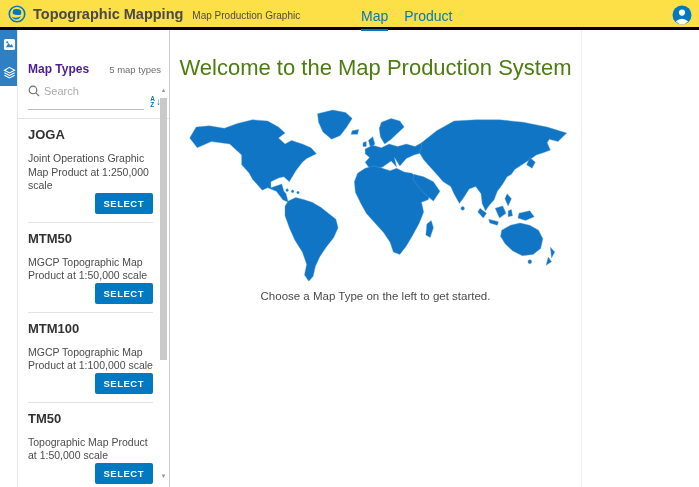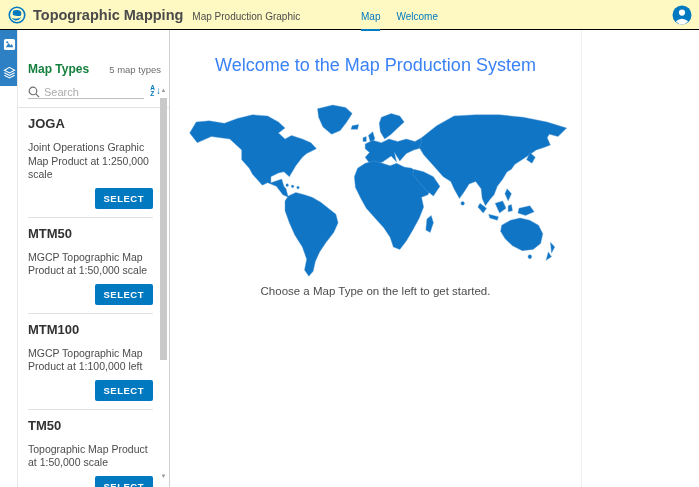--- a/index.html
+++ b/index.html
@@ -1,97 +1,97 @@
 <!DOCTYPE html>
 <html><head>
 <meta charset="utf-8">
 <style>
   * { margin:0; padding:0; box-sizing:border-box; }
   html,body { width:699px; height:487px; overflow:hidden; background:#fff;
     font-family:"Liberation Sans", sans-serif; color:#4c4c4c; }
 
   
   .header { height:30px; display:flex; align-items:center; position:relative;
-    background:#fef9c3; border-bottom:1px solid #000000; }
+    background:#fde047; border-bottom:3px solid #000000; }
   .logo { margin-left:8px; width:18px; height:18px; flex:none; }
   .app-title { margin-left:7px; font-size:14.5px; font-weight:600; color:#4a4a4a; white-space:nowrap; }
   .app-subtitle { margin-left:9px; margin-top:3px; font-size:10px; color:#4c4c4c; white-space:nowrap; }
   .tabs { position:absolute; left:361px; top:0; height:30px; display:flex; gap:16px; }
-  .tab { height:32px; display:flex; align-items:center; font-size:10px;
+  .tab { height:32px; display:flex; align-items:center; font-size:14px;
     color:#0079c1; cursor:pointer; position:relative; }
   .tab.active::after { content:""; position:absolute; left:0; right:0; bottom:1px;
     height:2px; background:#0079c1; }
   .avatar { position:absolute; right:7px; top:5px; width:20px; height:20px; cursor:pointer; }
 
   .app-body { display:flex; height:457px; }
 
   
   .action-strip { width:18px; flex:none; background:#fff; border-right:1px solid #e8e8e8; }
   .strip-blue { background:#2e80c4; }
   .strip-item { width:18px; height:28px; display:flex; align-items:center;
     justify-content:center; cursor:pointer; }
 
   
   .panel { width:152px; flex:none; position:relative; background:#fff;
     border-right:1px solid #cfcfcf; }
   .panel-header { display:flex; align-items:baseline; justify-content:space-between;
     padding:10px 8px 0 10px; }
-  .panel-title { font-size:12px; font-weight:700; color:#15803d; }
+  .panel-title { font-size:12px; font-weight:700; color:#4c1d95; }
   .panel-count { font-size:9.5px; color:#6e6e6e;margin-top:24px; }
   .search-row { display:flex; align-items:flex-end; margin:9px 8px 0 10px; }
   .search-field { flex:1; display:flex; align-items:center; gap:4px;
-    border-bottom:1px solid #bdbdbd; padding-bottom:0; }
+    border-bottom:1px solid #bdbdbd; padding-bottom:12px; }
   .search-field input { border:none; outline:none; width:90px; font-size:11px;
     font-family:"Liberation Sans", sans-serif; color:#4c4c4c; }
   .search-field input::placeholder { color:#ababab; }
   .sort-btn { margin-left:6px; display:flex; align-items:center; cursor:pointer;
     color:#0079c1; padding-bottom:2px; }
   .sort-letters { display:flex; flex-direction:column; font-size:6.5px; font-weight:700;
     line-height:6px; }
   .sort-arrow { font-size:10px; line-height:10px; margin-left:1px; }
   .panel-divider { border-top:1px solid #e3e3e3; margin-top:8px; }
   .cards { padding:0 16px 0 10px; }
   .card { padding:8px 0 8px; border-bottom:1px solid #e3e3e3; }
   .card.partial { border-bottom:none; }
   .card-title { font-size:13px; font-weight:700; color:#323232; }
   .card-desc { margin-top:10px; font-size:10.5px; line-height:13.5px; color:#4c4c4c; }
-  .card-btn-row { display:flex; justify-content:flex-end; margin-top:6px; }
+  .card-btn-row { display:flex; justify-content:flex-end; margin-top:0; }
   .card-btn { background:#0079c1; color:#fff; border:none; border-radius:2px;
     font-family:"Liberation Sans", sans-serif; font-size:9.5px; font-weight:700;
     letter-spacing:.5px; padding:5px 9px; cursor:pointer; }
 
   
   .scrollbar { position:absolute; right:1px; top:56px; width:9px; height:394px; }
   .scroll-caret { width:9px; height:8px; font-size:6px; color:#9a9a9a; text-align:center;
     line-height:8px; cursor:pointer; }
   .scroll-caret.down { position:absolute; bottom:0; }
   .scroll-thumb { width:7px; margin:4px auto 0; height:262px; background:#c9c9c9; cursor:pointer; }
 
   
   .main { flex:1; background:#fff; }
   .welcome { width:412px; height:100%; border-right:1px solid #f0f0f0; text-align:center; }
-  .welcome-title { padding-top:25px; font-size:18px; font-weight:400; color:#3b82f6; }
+  .welcome-title { padding-top:25px; font-size:22px; font-weight:400; color:#4d7c0f; }
   .map-wrap { margin-top:23px; }
   .instruction { font-size:11.5px; color:#4c4c4c; }
 </style>
 </head>
 <body>
 
 <div class="header">
   <svg class="logo" viewBox="0 0 20 20">
     <circle cx="10" cy="10" r="8.6" fill="none" stroke="#0079c1" stroke-width="1.8"></circle>
     <path d="M4,13 Q9,15.5 15,12.5 Q12,16.5 8,16.2 Q5.5,15.2 4,13 Z" fill="#0079c1"></path>
     <path d="M6,5 Q10,3.5 14,5.5 Q15.5,8 14.5,10.5 Q10,12 5.5,10 Q5,7 6,5 Z" fill="#0079c1"></path>
   </svg>
   <div class="app-title">Topographic Mapping</div>
   <div class="app-subtitle">Map Production Graphic</div>
 
   <div class="tabs">
     <div class="tab active">Map</div>
-    <div class="tab">Welcome</div>
+    <div class="tab">Product</div>
   </div>
 
   <svg class="avatar" viewBox="0 0 20 20">
     <circle cx="10" cy="10" r="9.5" fill="#0079c1"></circle>
     <circle cx="10" cy="7.6" r="3.1" fill="#fff"></circle>
     <path d="M3.8,16.2 Q10,11.2 16.2,16.2 Q13.5,19.4 10,19.4 Q6.5,19.4 3.8,16.2 Z" fill="#fff"></path>
   </svg>
 </div>
 
 <div class="app-body">
@@ -152,21 +152,21 @@
       <div class="card">
         <div class="card-title">MTM50</div>
         <div class="card-desc">MGCP Topographic Map Product at 1:50,000 scale</div>
         <div class="card-btn-row">
           <button class="card-btn">SELECT</button>
         </div>
       </div>
 
       <div class="card">
         <div class="card-title">MTM100</div>
-        <div class="card-desc">MGCP Topographic Map Product at 1:100,000 left</div>
+        <div class="card-desc">MGCP Topographic Map Product at 1:100,000 scale</div>
         <div class="card-btn-row">
           <button class="card-btn">SELECT</button>
         </div>
       </div>
 
       <div class="card">
         <div class="card-title">TM50</div>
         <div class="card-desc">Topographic Map Product at 1:50,000 scale</div>
         <div class="card-btn-row">
           <button class="card-btn">SELECT</button>

